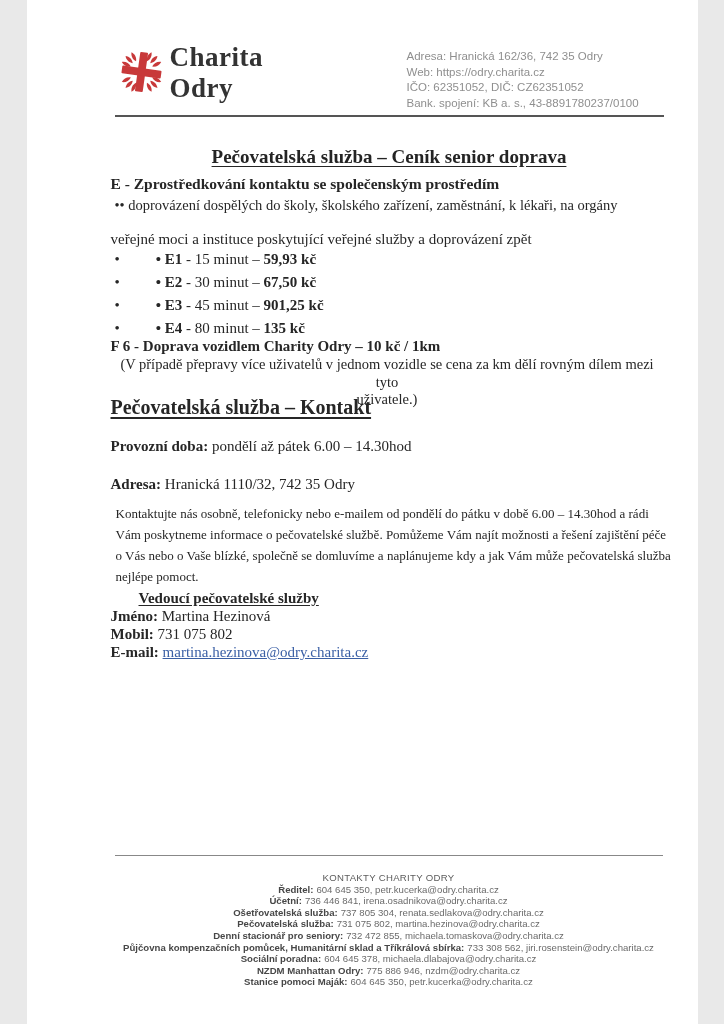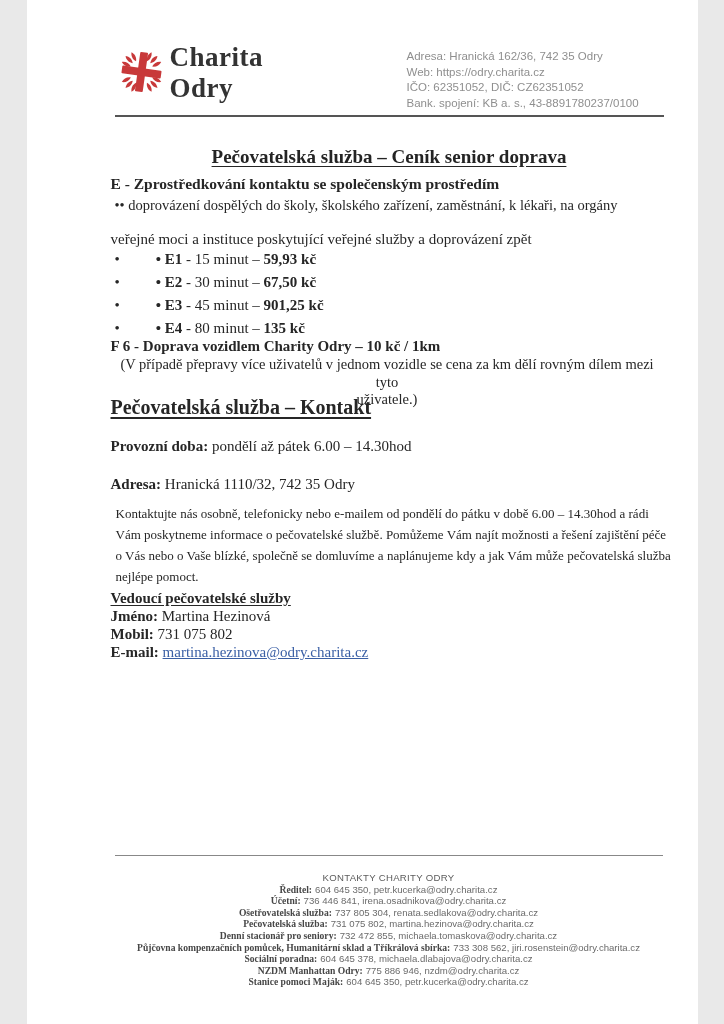--- a/index.html
+++ b/index.html
@@ -60,36 +60,36 @@
     font-size:20px; font-weight:bold;
     text-decoration:underline; text-underline-offset:3px;
   }
   .hours-line { position:absolute; left:84px; top:438px; font-size:15px; }
   .address-line { position:absolute; left:84px; top:476px; font-size:15px; }
   .contact-paragraph {
     position:absolute; left:89px; top:503px; width:560px;
     font-size:13px; line-height:21px;
   }
   .lead-block { position:absolute; left:84px; top:589px; font-size:15px; line-height:18px; }
-  .lead-heading { font-weight:bold; text-decoration:underline; text-underline-offset:2px; }
+  .lead-heading { font-weight:bold; text-decoration:underline; text-underline-offset:2px;margin-left:28px; }
   .email-link { color:#3a5fa5; text-decoration:underline; cursor:pointer; }
   b.lbl { font-weight:bold; }
   
   .footer-rule {
     position:absolute; left:88px; top:855px; width:548px; height:0;
     border-top:1.5px solid #888888;
   }
   .footer-block {
     position:absolute; left:20px; top:872px; width:684px;
     text-align:center;
     font-family:"Liberation Sans", sans-serif;
     font-size:9.6px; line-height:11.6px; color:#6b6b6b;
   }
   .footer-block .f-title { color:#5c5c5c; letter-spacing:0.3px; }
-  .footer-block b { font-weight:bold; color:#474747; margin-right:3px;font-family:Liberation Serif, serif; }
+  .footer-block b { font-weight:bold; color:#474747; margin-right:3px; }
 </style>
 </head>
 <body>
 
 <div class="page">
 
   <div class="logo-mark">
     <svg viewBox="0 0 100 100" width="47" height="46" aria-hidden="true">
       <g fill="#c8393a">
         <g transform="rotate(8 50 50)">

